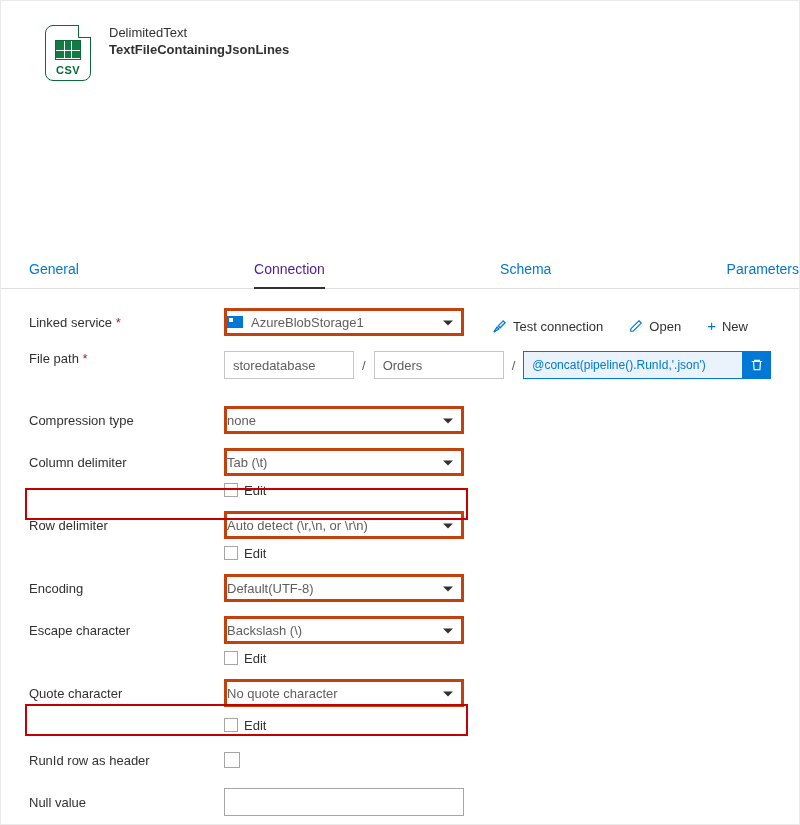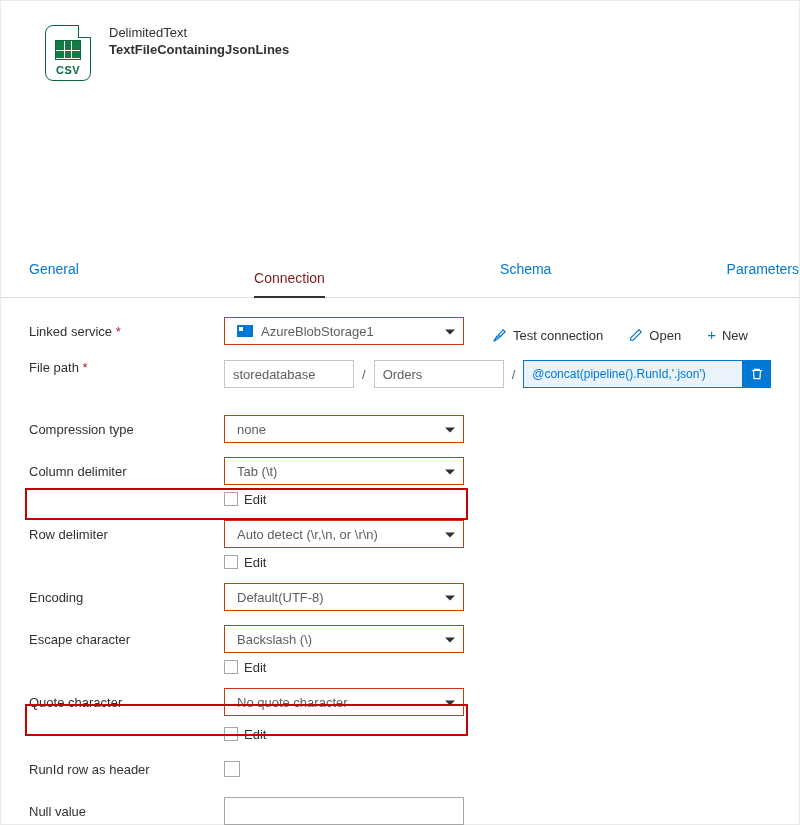--- a/index.html
+++ b/index.html
@@ -58,31 +58,31 @@
 
   .tabs {
     display:flex; gap:28px;
     padding: 0 0 0 28px;
     margin-top: 180px;
     border-bottom:1px solid #e1dfdd;
     font-size:14px;
     justify-content:space-between;
   }
   .tab { padding:0 0 10px 0; cursor:pointer; color:#0078d4; }
-  .tab.active { color:#7f1d1d; font-weight:400; border-bottom:2px solid #323130; margin-bottom:-1px;margin-top:9px; }
+  .tab.active { color:#4c1d95; font-weight:400; border-bottom:2px solid #323130; margin-bottom:-1px; }
 
   .form-area { padding: 18px 28px 0 28px; }
   .row { display:flex; align-items:center; min-height:30px; margin-bottom:12px; position:relative; }
   .row.tall { margin-bottom:26px; align-items:flex-start; padding-top:2px; }
   .label { width:195px; flex:0 0 195px; font-size:13px; color:#323130; }
   .req::after { content:" *"; color:#a4262c; }
   .control-col { flex:0 0 240px; width:240px; }
   .dropdown, .text-input {
-    width:100%; height:28px; border:1px solid #c2410c; background:#fff;
-    display:flex; align-items:center; padding:0 12px; font-size:13px; color:#605e5c;
+    width:100%; height:28px; border:3px solid #c2410c; background:#fff;
+    display:flex; align-items:center; padding:0 0; font-size:13px; color:#605e5c;
     position:relative;
   }
   .dropdown .caret {
     position:absolute; right:8px; top:50%; transform:translateY(-30%);
     width:0;height:0;border-left:5px solid transparent;border-right:5px solid transparent;border-top:5px solid #323130;
   }
   .linked-icon {
     width:16px;height:12px;background:#0078d4;margin-right:8px;flex:0 0 16px;
     position:relative;
   }

